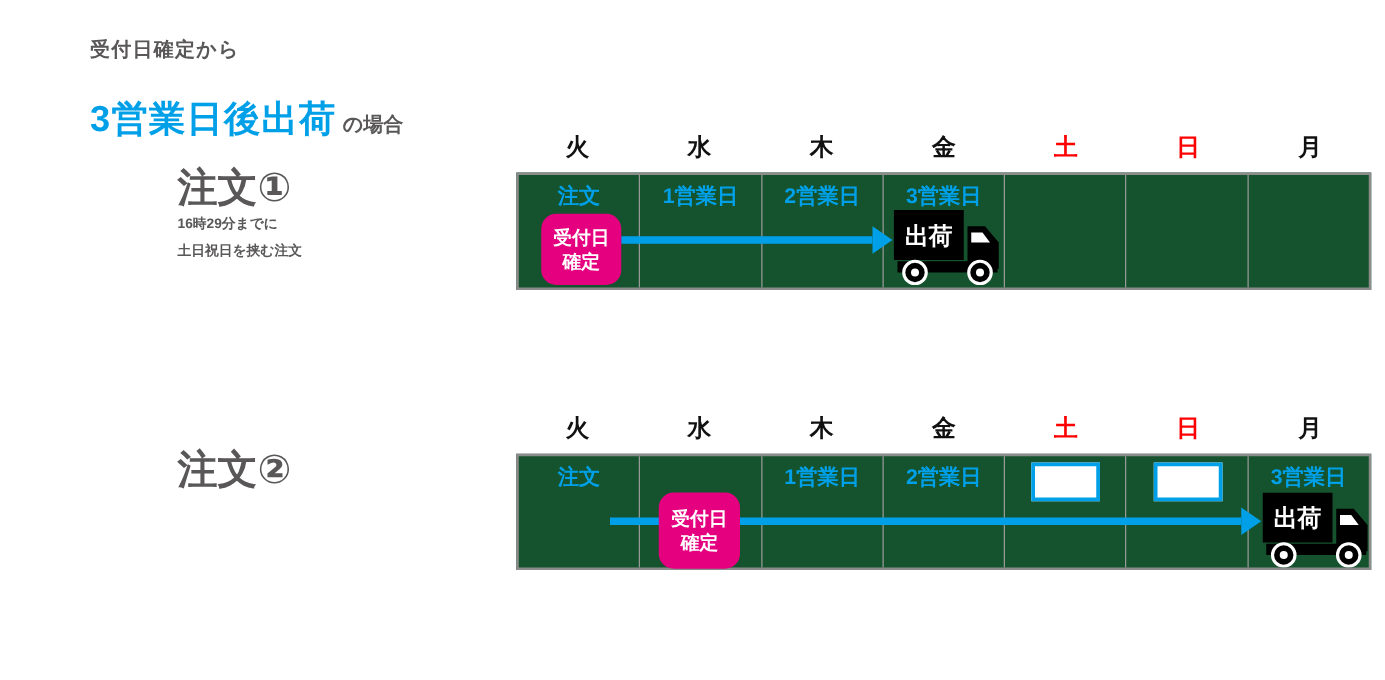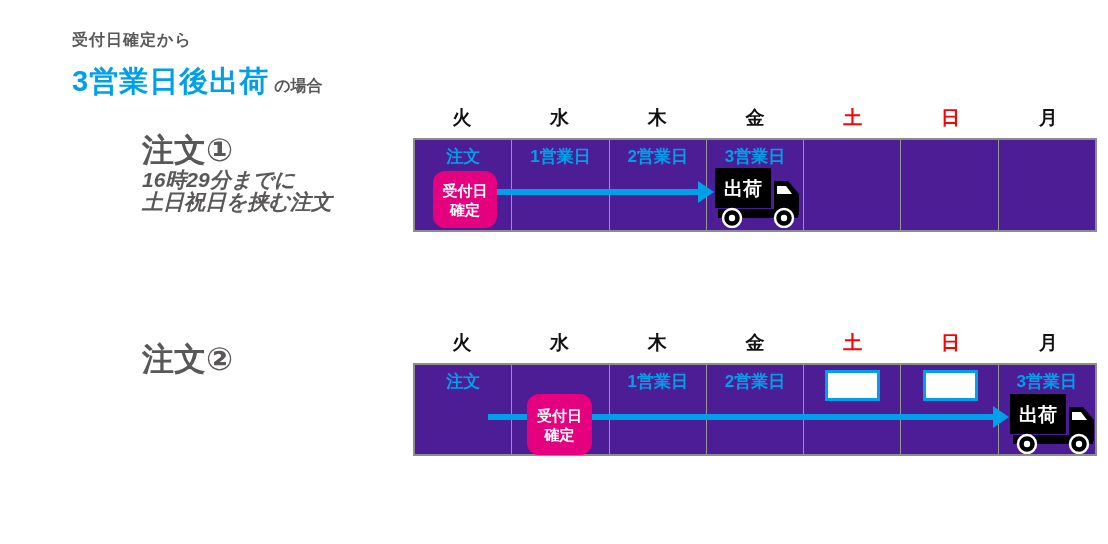--- a/index.html
+++ b/index.html
@@ -3,37 +3,37 @@
 <meta charset="utf-8">
 <style>
   html,body{margin:0;padding:0;background:#fff;}
   .canvas{
     position:relative;width:1108px;height:476px;background:#ffffff;
     font-family:"Liberation Sans","DejaVu Sans",sans-serif;font-weight:bold;overflow:hidden;
   }
   
   .header{position:absolute;left:72px;top:30px;}
   .header .sub{font-size:16px;color:#595757;letter-spacing:1px;}
-  .header .main{margin-top:11px;white-space:nowrap;}
+  .header .main{margin-top:25px;white-space:nowrap;}
   .header .big{font-size:29px;color:#00a0e9;letter-spacing:1px;}
   .header .suffix{font-size:16px;color:#595757;margin-left:5px;}
   
   .scenario-label{position:absolute;left:142px;color:#595757;white-space:nowrap;}
   #sc1-label{top:137px;}
-  #sc2-label{top:346px;}
+  #sc2-label{top:362px;}
   .scenario-label .sc-title{font-size:32px;line-height:26px;}
-  .scenario-label .sc-desc{font-size:21px;line-height:21.5px;margin-top:6px;font-style:italic;}
+  .scenario-label .sc-desc{font-size:11px;line-height:21.5px;margin-top:6px;}
   
   .cal{position:absolute;left:413px;width:684px;}
   #cal1{top:138px;height:94px;}
   #cal2{top:363px;height:93px;}
   .day-row{position:absolute;left:0;top:-33px;width:100%;display:flex;}
   .day-row span{flex:1;text-align:center;font-size:19px;color:#111;}
   .grid{position:absolute;left:0;top:0;right:0;bottom:0;display:flex;
-        border:2px solid #8c8c8c;background:#4c1d95;box-sizing:border-box;}
+        border:2px solid #8c8c8c;background:#14532d;box-sizing:border-box;}
   .grid .col{flex:1;border-right:1px solid #989898;text-align:center;}
   .grid .col:last-child{border-right:none;}
   .cell-label{display:block;margin-top:5px;font-size:17px;color:#00a0e9;white-space:nowrap;}
   
   .badge{position:absolute;background:#e4007f;border-radius:12px;color:#fff;
          font-size:15px;line-height:19px;text-align:center;display:flex;
          flex-direction:column;justify-content:center;z-index:3;}
   #badge1{left:20px;top:33px;width:64px;height:57px;}
   #badge2{left:114px;top:31px;width:65px;height:61px;}
   

